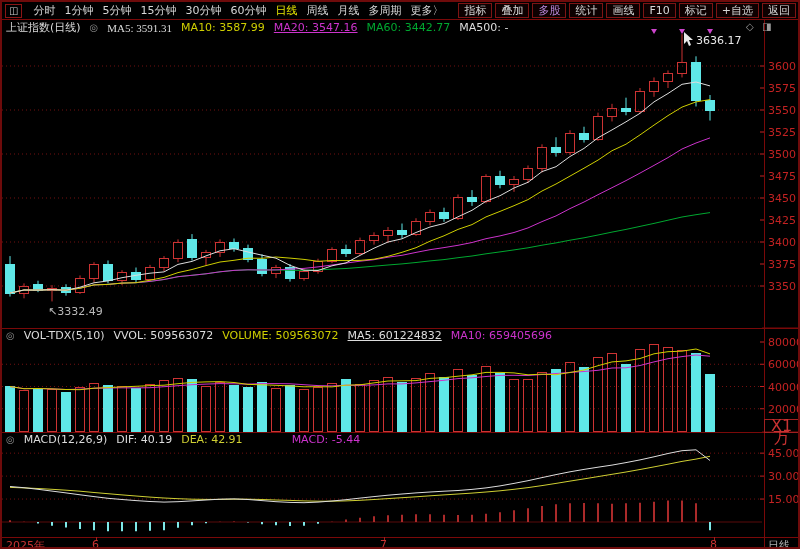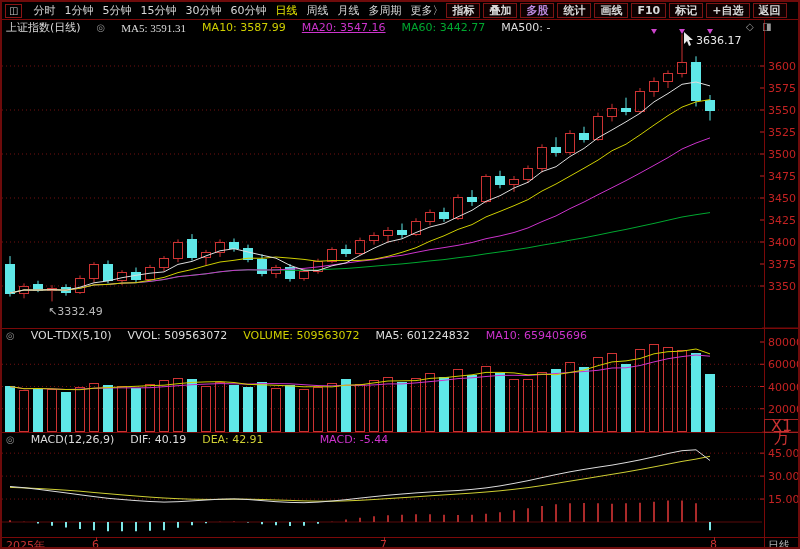--- a/index.html
+++ b/index.html
@@ -5,25 +5,25 @@
   html,body{margin:0;padding:0;background:#222;}
   #screen{position:relative;width:800px;height:549px;background:#000;border:2px solid #6e0b0b;
     box-sizing:border-box;overflow:hidden;font-family:"DejaVu Sans","Liberation Sans",sans-serif;}
   
   #toolbar{position:absolute;top:0;left:0;width:796px;height:17px;display:flex;align-items:center;
     border-bottom:1px solid #7a0909;font-size:11px;color:#d8d8d8;}
   #tb-left{display:flex;align-items:center;gap:9px;padding-left:3px;white-space:nowrap;}
   .win-icon{border:1px solid #8a1515;color:#c8c8c8;font-size:10px;line-height:12px;padding:0 3px;margin-right:2px;}
   .period{cursor:default;}
   .period.active{color:#e8e800;}
-  #tb-right{margin-left:auto;display:flex;align-items:flex-end;padding-right:12px;font-weight:bold;}
+  #tb-right{margin-left:auto;display:flex;align-items:flex-end;padding-right:2px;}
   .tb-btn{border:1px solid #7d1414;background:#0d0000;padding:0 5px;height:13px;line-height:13px;
     font-size:11px;margin-left:3px;white-space:nowrap;}
   
-  .hdr{position:absolute;left:0;width:796px;display:flex;align-items:center;gap:16px;font-size:11px;
+  .hdr{position:absolute;left:0;width:796px;display:flex;align-items:center;gap:9px;font-size:11px;
     padding-left:4px;box-sizing:border-box;white-space:nowrap;}
   #sym-header{top:18px;height:15px;}
   #vol-header{top:326px;height:14px;border-top:1px solid #7a0909;}
   #macd-header{top:430px;height:14px;border-top:1px solid #7a0909;}
   .hdr .title{color:#dcdcdc;}
   .toggle{color:#8a8a8a;font-size:10px;}
   
   #chart-svg{position:absolute;top:18px;left:0;}
   
   #x1wan{position:absolute;left:762px;top:417px;width:33px;height:12px;border:1px solid #a02020;
@@ -405,21 +405,21 @@
       <span style="color: rgb(204, 51, 204); text-decoration: underline;">MA20: 3547.16</span>
       <span style="color: rgb(0, 168, 48);">MA60: 3442.77</span>
       <span style="color: rgb(221, 221, 221);">MA500: -</span>
     </div>
 
   <div class="hdr" id="vol-header">
     <span class="toggle">◎</span>
     <span class="title">VOL-TDX(5,10)</span>
   <span style="color: rgb(221, 221, 221);">VVOL: 509563072</span>
       <span style="color: rgb(207, 207, 0);">VOLUME: 509563072</span>
-      <span style="color: rgb(221, 221, 221);">MA5: 601224832</span>
+      <span style="color: rgb(221, 221, 221); text-decoration: underline;">MA5: 601224832</span>
       <span style="color: rgb(204, 51, 204);">MA10: 659405696</span>
     </div>
 
   <div class="hdr" id="macd-header">
     <span class="toggle">◎</span>
     <span class="title">MACD(12,26,9)</span>
   <span style="color: rgb(221, 221, 221);">DIF: 40.19</span>
       <span style="color: rgb(207, 207, 51);">DEA: 42.91</span>
       <span style="color: rgb(204, 51, 204); padding-left: 40px;">MACD: -5.44</span>
     </div>

